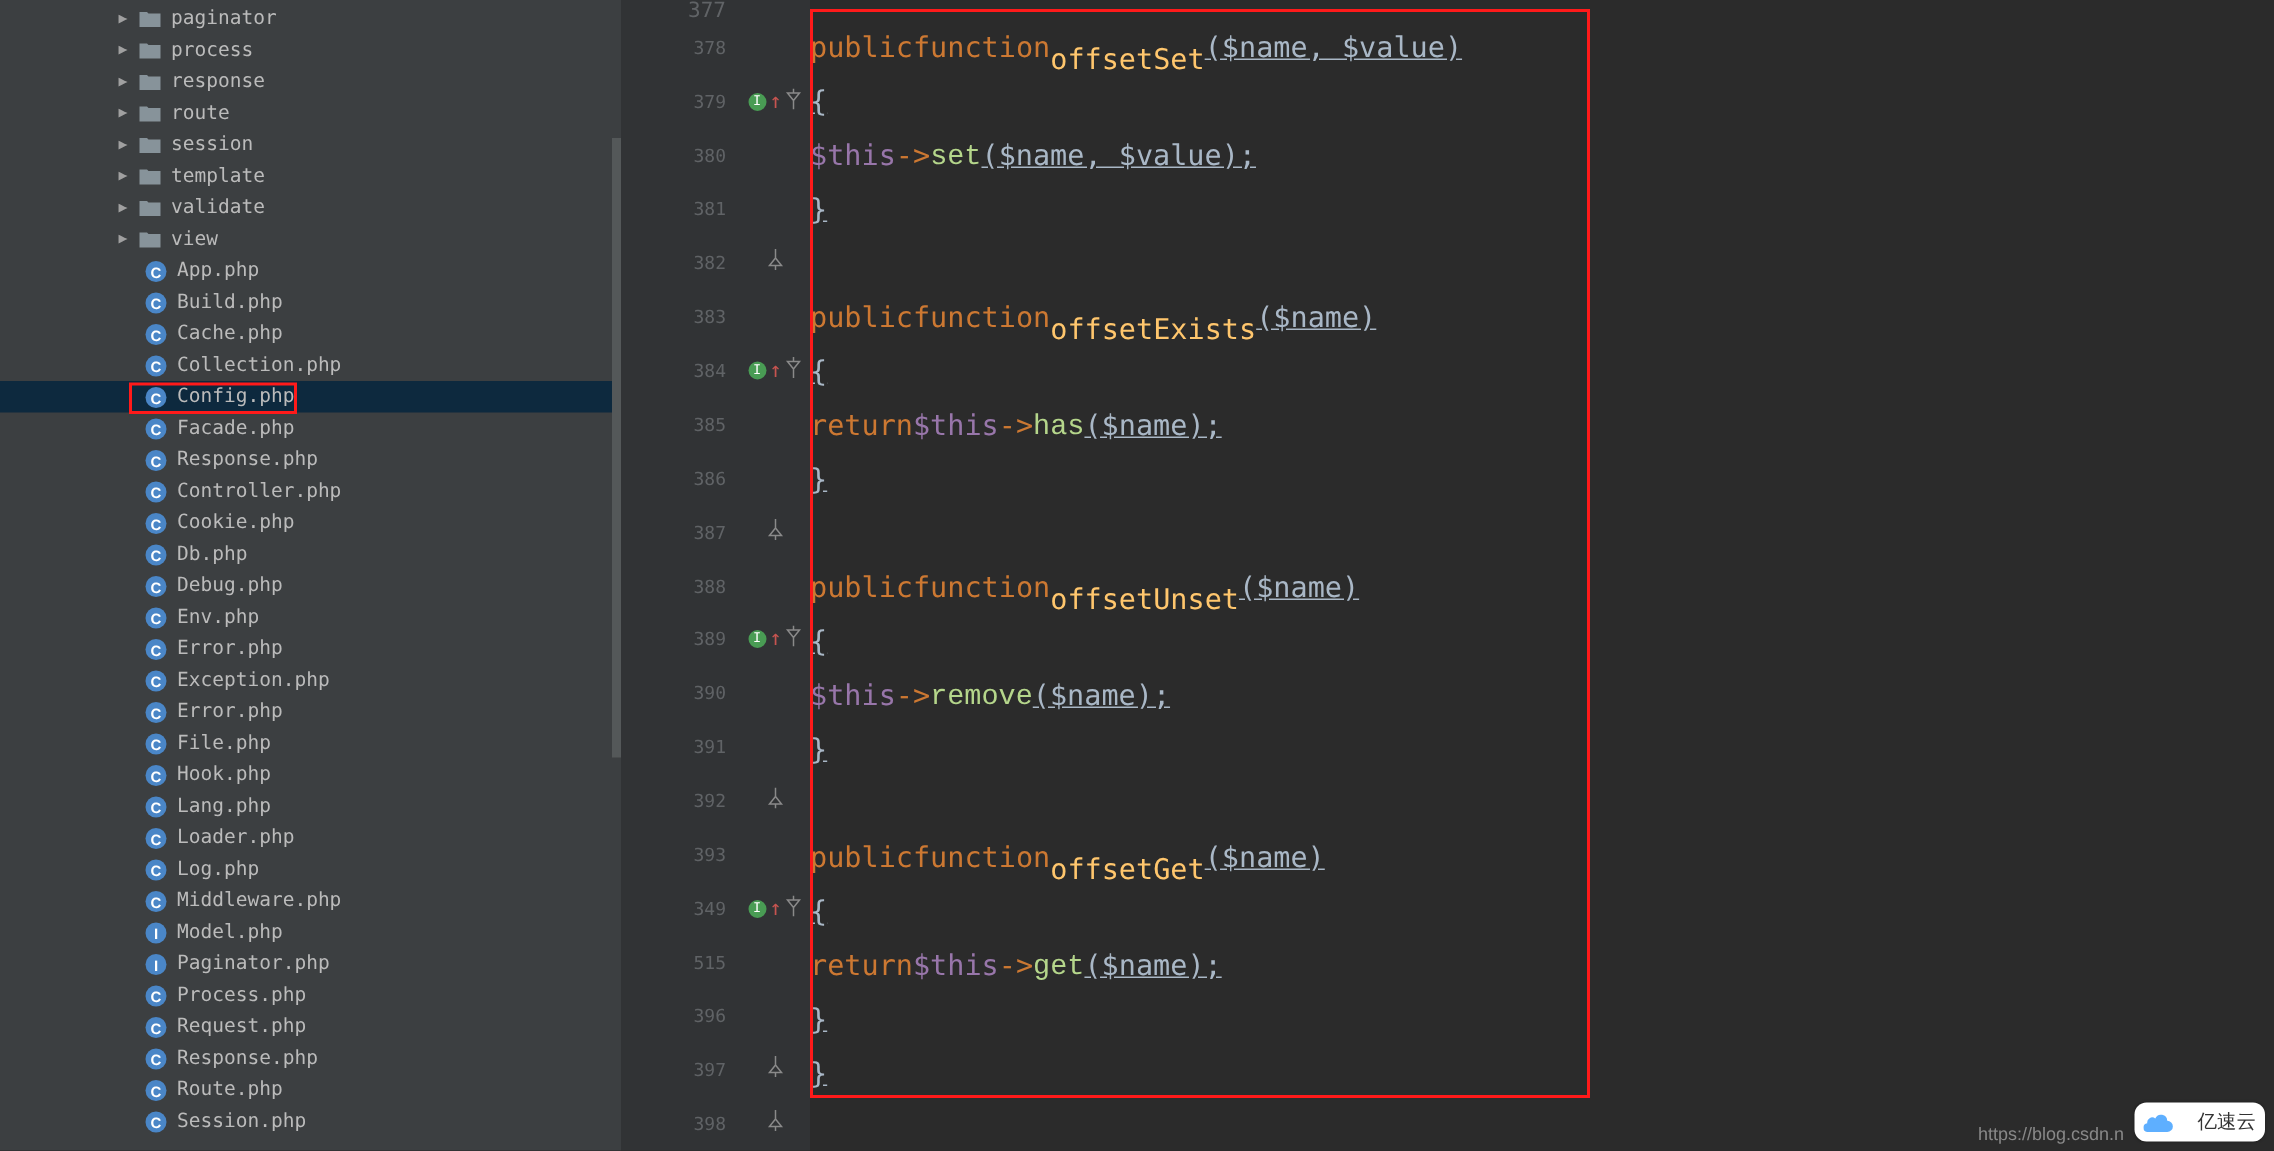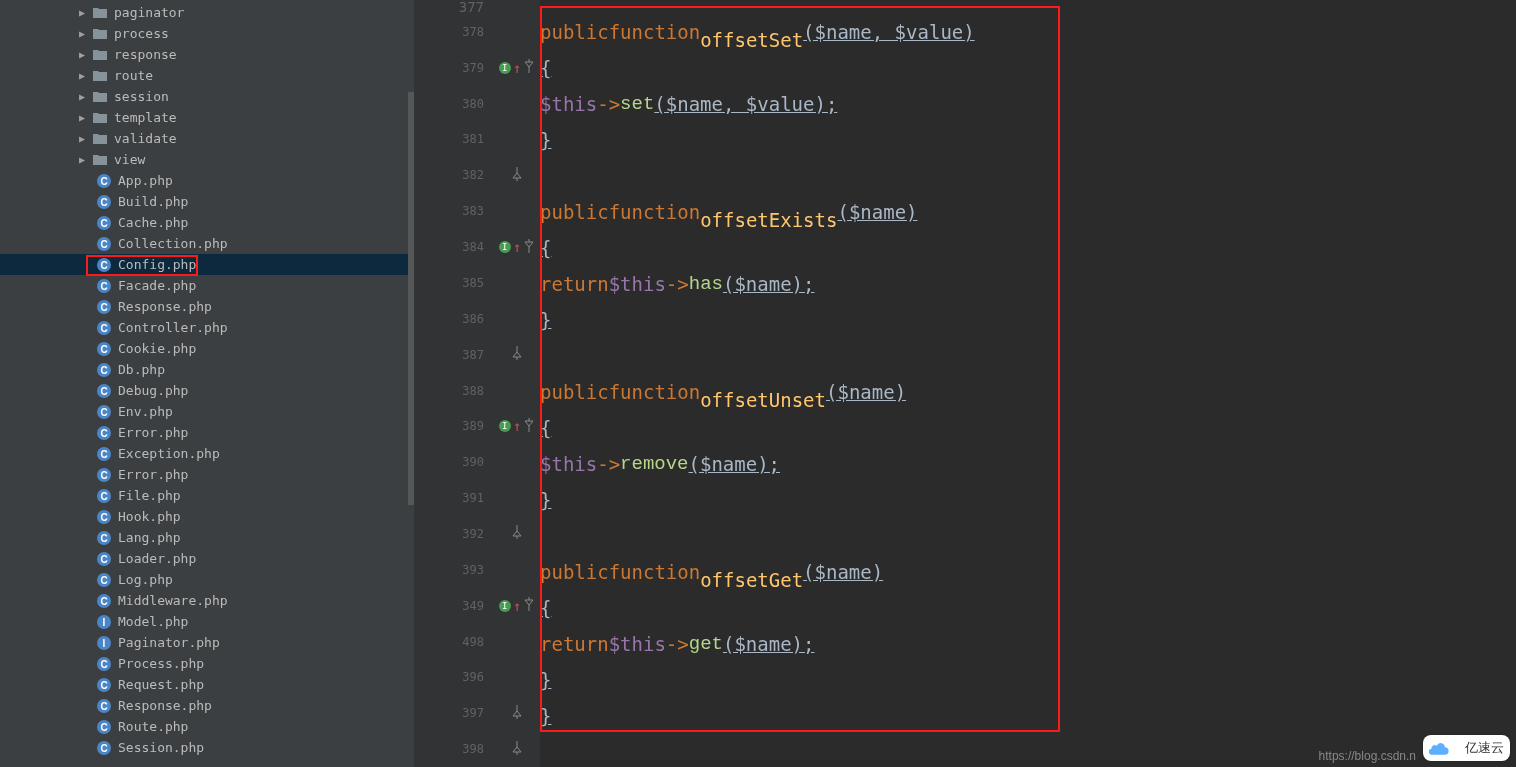--- a/index.html
+++ b/index.html
@@ -428,21 +428,21 @@
       <div class="gline">385</div>
       <div class="gline">386</div>
       <div class="gline">387</div>
       <div class="gline">388</div>
       <div class="gline">389</div>
       <div class="gline">390</div>
       <div class="gline">391</div>
       <div class="gline">392</div>
       <div class="gline">393</div>
       <div class="gline">349</div>
-      <div class="gline">498</div>
+      <div class="gline">515</div>
       <div class="gline">396</div>
       <div class="gline">397</div>
       <div class="gline">398</div>
     </div>
   <div class="marker-col" id="markers">
       <div class="mline" style="height: 14px;"></div>
       <div class="mline"></div>
       <div class="mline">
         <span class="badge-green">I</span>
         <span class="arrow-up-red">↑</span>

